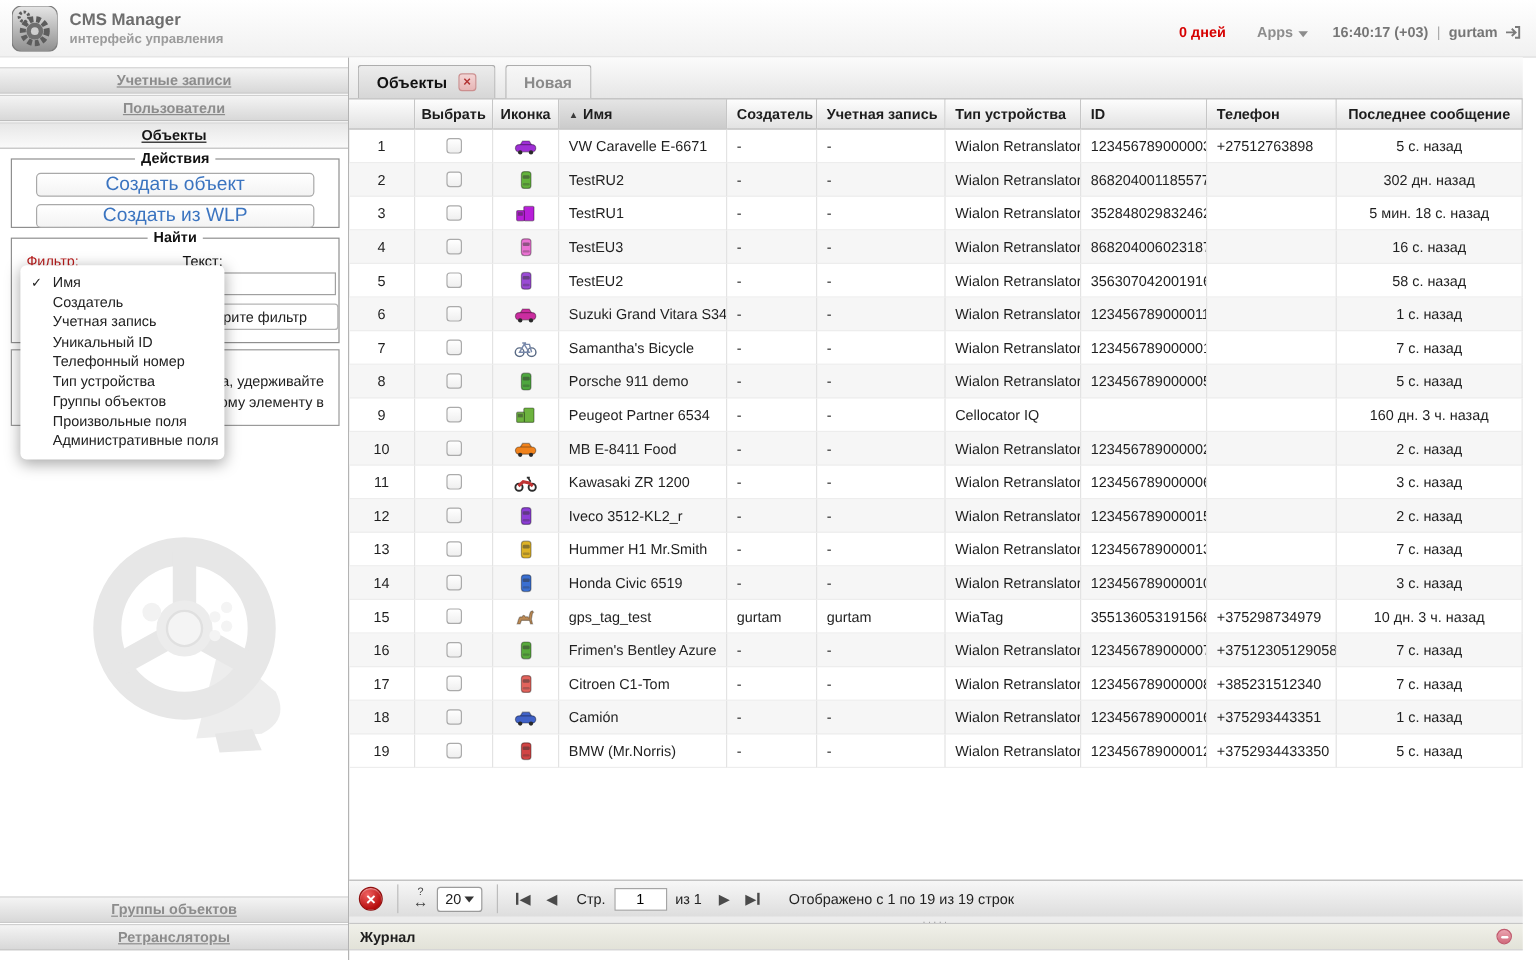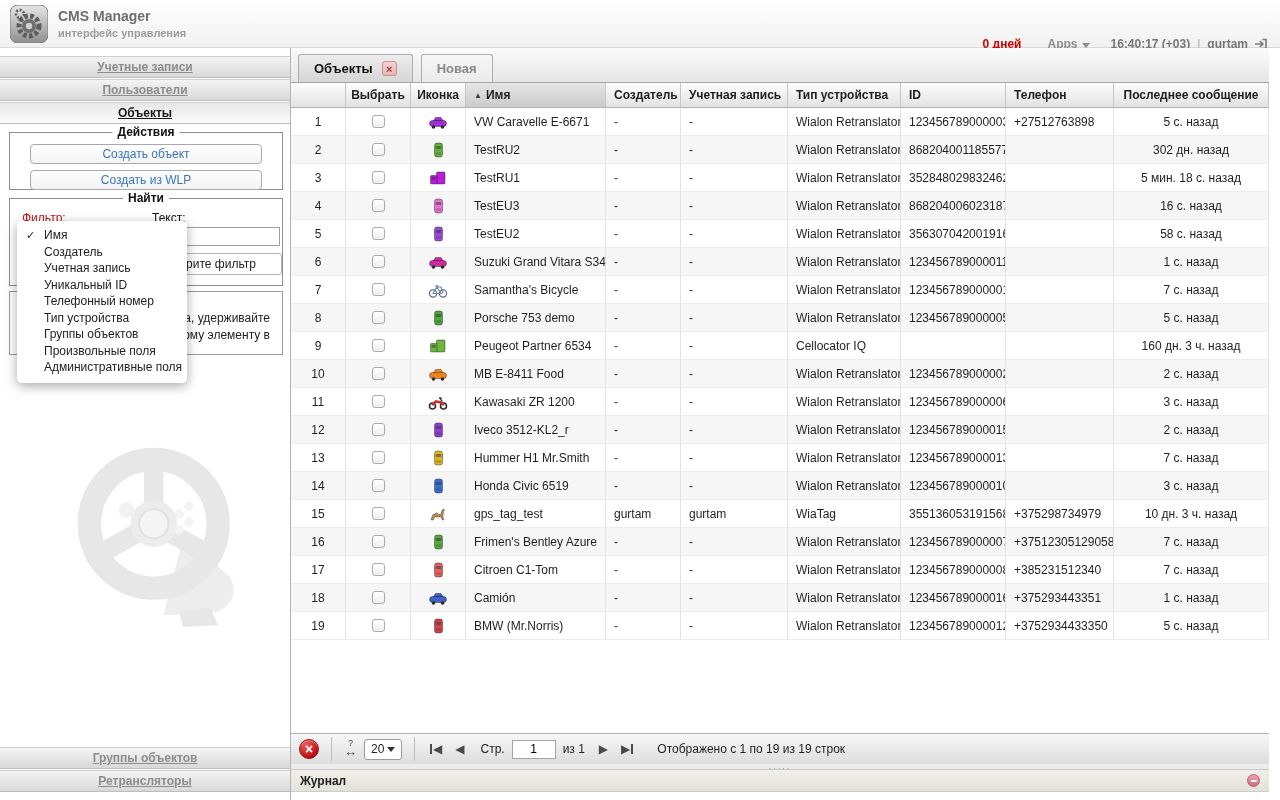--- a/index.html
+++ b/index.html
@@ -5,21 +5,21 @@
   * { margin:0; padding:0; box-sizing:border-box; }
   html,body { width:1280px; height:800px; }
   body { position:relative; font-family:"Liberation Sans", sans-serif; font-size:12px; color:#333; background:#fff; overflow:hidden; }
 
   
   .header { position:absolute; left:0; top:0; width:1280px; height:48px;
             background:linear-gradient(#ffffff,#f1f1f1); border-bottom:1px solid #d9d9d9; }
   .logo { position:absolute; left:10px; top:5px; width:38px; height:38px; }
   .app-title { position:absolute; left:58px; top:8px; font-size:14px; font-weight:bold; color:#6e6e6e; }
   .app-subtitle { position:absolute; left:58px; top:27px; font-size:11px; font-weight:bold; color:#9c9c9c; }
-  .hdr-right { position:absolute; right:12px; top:17px; height:54px; display:flex; align-items:center; font-weight:bold; }
+  .hdr-right { position:absolute; right:12px; top:0; height:54px; display:flex; align-items:center; font-weight:bold; }
   .days { color:#d60000; margin-right:26px; }
   .apps { color:#8d8d8d; display:flex; align-items:center; gap:5px; margin-right:20px; cursor:pointer;text-align:center; }
   .caret { width:0; height:0; border-left:4px solid transparent; border-right:4px solid transparent; border-top:5px solid #8d8d8d; margin-top:2px; }
   .clock { color:#767676; }
   .pipe { color:#aaa; margin:0 7px; font-weight:normal; }
   .user { color:#767676; margin-right:6px; }
 
   
   .sidebar { position:absolute; left:0; top:48px; width:290px; bottom:0; background:#fff; }
   .sb-top { padding-top:8px; }
@@ -29,21 +29,21 @@
             font-weight:bold; color:#8c8c8c; cursor:pointer;text-decoration:underline; }
   .sb-bar.active { background:linear-gradient(#e7e7e7,#fafafa); color:#161616; }
   .sb-bottom { position:absolute; left:0; right:0; bottom:7px; }
 
   .box { position:absolute; border:1px solid #8f8f8f; background:#fff; }
   .box .legend { position:absolute; top:-8px; left:50%; transform:translateX(-50%);
                  background:#fff; padding:0 5px; font-weight:bold; color:#111; white-space:nowrap; }
   #box-actions { left:9px; right:7px; top:84px; height:58px; }
   .act-btn { display:block; width:232px; margin:6px auto 0; height:20px; line-height:18px; text-align:center;
              color:#3b74c0; background:linear-gradient(#ffffff,#f3f3f3); border:1px solid #a9a9a9;
-             border-radius:4px; font-size:12px; cursor:pointer; font-family:inherit; }
+             border-radius:4px; font-size:16px; cursor:pointer; font-family:inherit; }
   .act-btn:first-of-type { margin-top:11px; }
   #box-search { left:9px; right:7px; top:150px; height:88px; }
   .lbl-filter { position:absolute; left:12px; top:12px; color:#b91c1c; }
   .lbl-text { position:absolute; left:142px; top:12px; color:#111; }
   .txt-input { position:absolute; left:142px; top:28px; width:128px; height:19px; border:1px solid #a0a0a0; font-size:12px; padding:0 3px; font-family:inherit; }
   .choose-btn { position:absolute; left:120px; top:54px; width:152px; height:22px; line-height:20px; text-align:center;
                 color:#222; background:#fff; border:1px solid #b5b5b5; border-radius:3px; font-size:12px; cursor:pointer; font-family:inherit; }
   #box-hint { left:9px; right:7px; top:243px; height:64px; border-color:#9a9a9a; }
   .hint-line { position:absolute; right:12px; color:#222; white-space:nowrap; }
   .hint-line.l1 { top:19px; } .hint-line.l2 { top:36px; }
@@ -420,21 +420,21 @@
         <div class="c center">
           <span class="cbx"></span>
         </div>
         <div class="c center">
           <svg width="20" height="16" viewBox="0 0 20 16">
             <rect x="6.5" y="1" width="8" height="14" rx="2.5" fill="#4da63e" stroke="rgba(0,0,0,0.35)"></rect>
             <rect x="7.6" y="4" width="5.8" height="3" rx="1" fill="#333" opacity="0.5"></rect>
             <rect x="7.6" y="10.5" width="5.8" height="2" rx="1" fill="#333" opacity="0.3"></rect>
           </svg>
         </div>
-        <div class="c">Porsche 753 demo</div>
+        <div class="c">Porsche 911 demo</div>
         <div class="c">-</div>
         <div class="c">-</div>
         <div class="c">Wialon Retranslator</div>
         <div class="c">123456789000005</div>
         <div class="c"></div>
         <div class="c center">5 с. назад</div>
       </div>
       <div class="trow">
         <div class="c center">9</div>
         <div class="c center">

